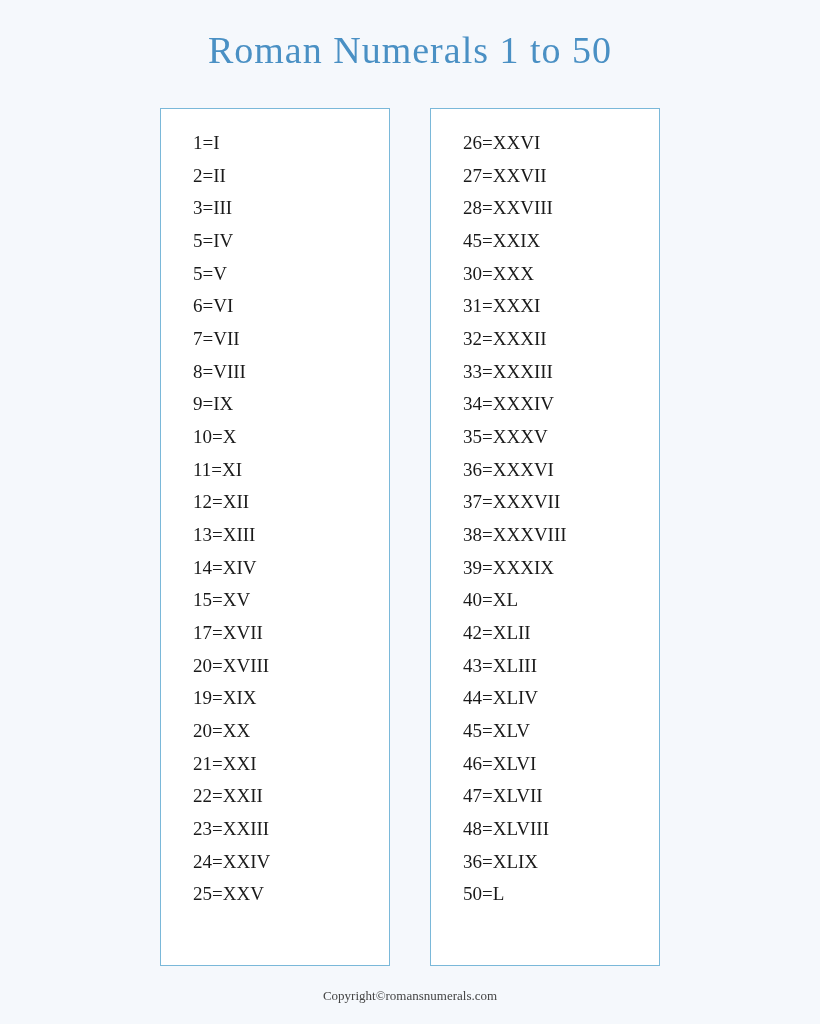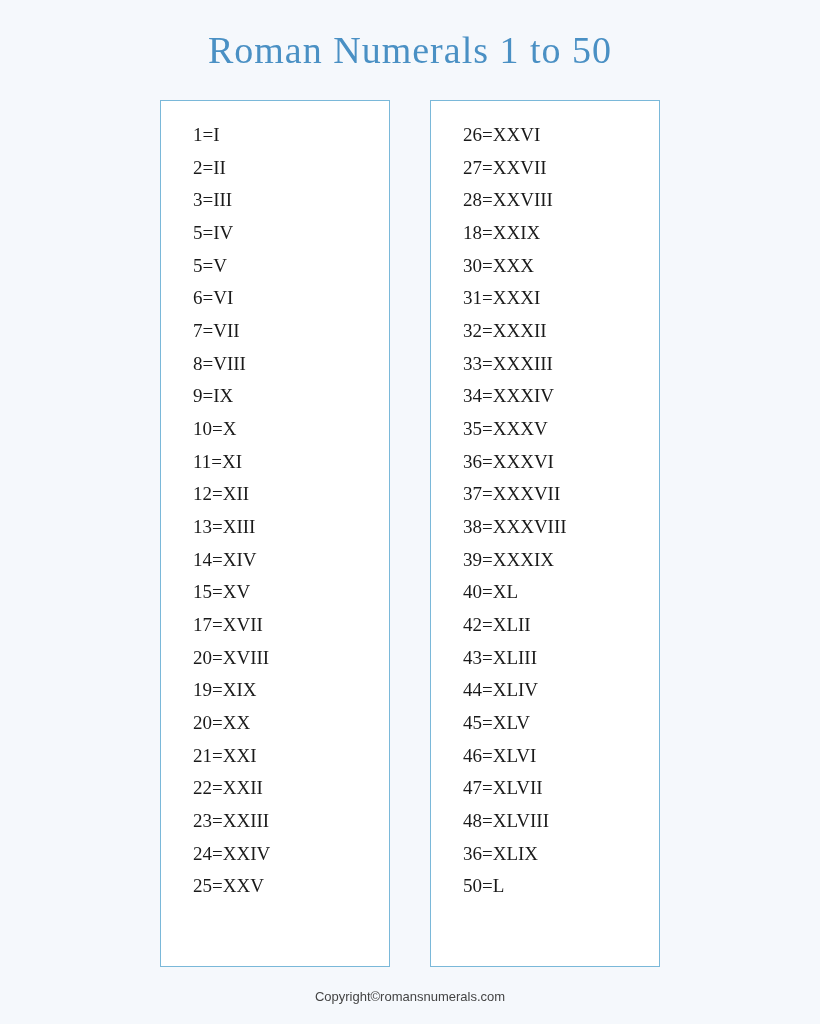--- a/index.html
+++ b/index.html
@@ -16,21 +16,21 @@
       display: flex;
       flex-direction: column;
       align-items: center;
       padding: 20px 40px 20px 40px;
     }
 
     .page-title {
       font-size: 38px;
       color: #4a90c4;
       text-align: center;
-      margin-bottom: 28px;
+      margin-bottom: 36px;
       font-weight: normal;
       letter-spacing: 1px;
       padding-top: 8px;
     }
 
     .tables-wrapper {
       display: flex;
       flex-direction: row;
       gap: 40px;
       justify-content: center;
@@ -52,21 +52,21 @@
       color: #1a1a1a;
       line-height: 1.72;
       font-family: Georgia, 'Times New Roman', serif;
     }
 
     .footer {
       margin-top: 22px;
       font-size: 13px;
       color: #444;
       text-align: right;
-      font-family: Liberation Sans, sans-serif;
+      font-family: Liberation Serif, serif;
     }
   </style>
 </head>
 <body>
 
 <h1 class="page-title">Roman Numerals 1 to 50</h1>
 
 <div class="tables-wrapper">
   <div class="numeral-box" id="left-box">
       <div class="numeral-entry">1=I</div>
@@ -91,21 +91,21 @@
       <div class="numeral-entry">21=XXI</div>
       <div class="numeral-entry">22=XXII</div>
       <div class="numeral-entry">23=XXIII</div>
       <div class="numeral-entry">24=XXIV</div>
       <div class="numeral-entry">25=XXV</div>
     </div>
   <div class="numeral-box" id="right-box">
       <div class="numeral-entry">26=XXVI</div>
       <div class="numeral-entry">27=XXVII</div>
       <div class="numeral-entry">28=XXVIII</div>
-      <div class="numeral-entry">18=XXIX</div>
+      <div class="numeral-entry">45=XXIX</div>
       <div class="numeral-entry">30=XXX</div>
       <div class="numeral-entry">31=XXXI</div>
       <div class="numeral-entry">32=XXXII</div>
       <div class="numeral-entry">33=XXXIII</div>
       <div class="numeral-entry">34=XXXIV</div>
       <div class="numeral-entry">35=XXXV</div>
       <div class="numeral-entry">36=XXXVI</div>
       <div class="numeral-entry">37=XXXVII</div>
       <div class="numeral-entry">38=XXXVIII</div>
       <div class="numeral-entry">39=XXXIX</div>

